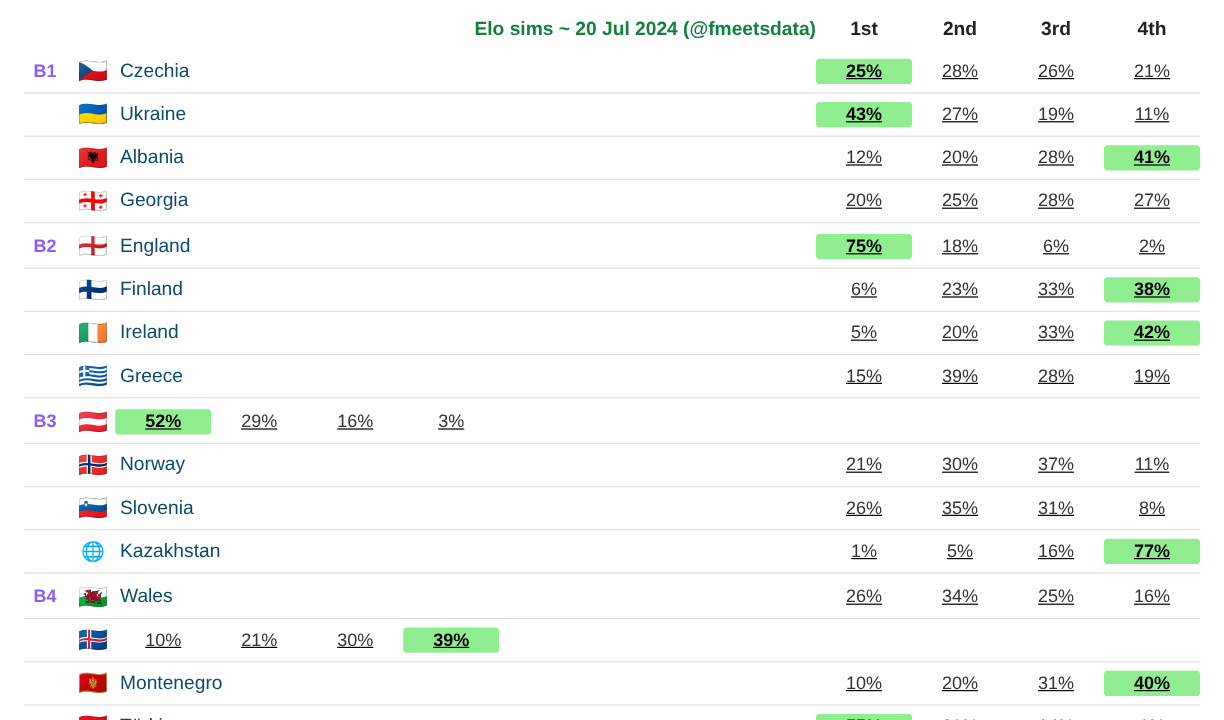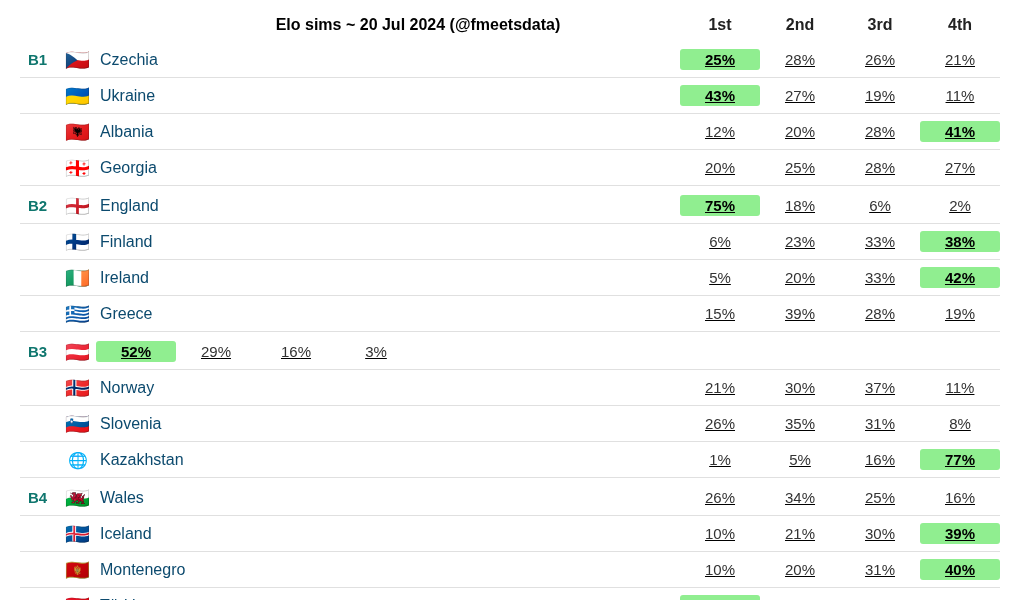--- a/index.html
+++ b/index.html
@@ -17,24 +17,24 @@
     }
     .header-row {
       display: flex;
       align-items: center;
       padding: 6px 0 8px 0;
       font-weight: bold;
       font-size: 16px;
     }
     .header-title {
       flex: 1;
-      text-align: center;
+      text-align: right;
       font-size: 16px;
       font-weight: bold;
-      color: #000000;
+      color: #15803d;
       padding-left: 60px;
     }
     .header-cols {
       display: flex;
       width: 320px;
     }
     .col-label {
       width: 80px;
       text-align: center;
       font-weight: bold;
@@ -47,21 +47,21 @@
     .row {
       display: flex;
       align-items: center;
       height: 36px;
       border-bottom: 1px solid #e0e0e0;
     }
     .group-label {
       width: 40px;
       font-weight: bold;
       font-size: 15px;
-      color: #0f766e;
+      color: #8b5cf6;
       padding-left: 8px;
     }
     .flag {
       width: 36px;
       text-align: center;
       font-size: 20px;
     }
     .country-name {
       flex: 1;
       font-size: 16px;
@@ -267,21 +267,20 @@
           <div class="stat-cols">
             <div class="stat-cell">26%</div>
             <div class="stat-cell">34%</div>
             <div class="stat-cell">25%</div>
             <div class="stat-cell">16%</div>
           </div>
         </div>
         <div class="row">
           <div class="group-label"></div>
           <div class="flag"><span class="flag-iceland"></span></div>
-          <div class="country-name">Iceland</div>
           <div class="stat-cols">
             <div class="stat-cell">10%</div>
             <div class="stat-cell">21%</div>
             <div class="stat-cell">30%</div>
             <div class="stat-cell highlight-green">39%</div>
           </div>
         </div>
         <div class="row">
           <div class="group-label"></div>
           <div class="flag"><span class="flag-montenegro"></span></div>

